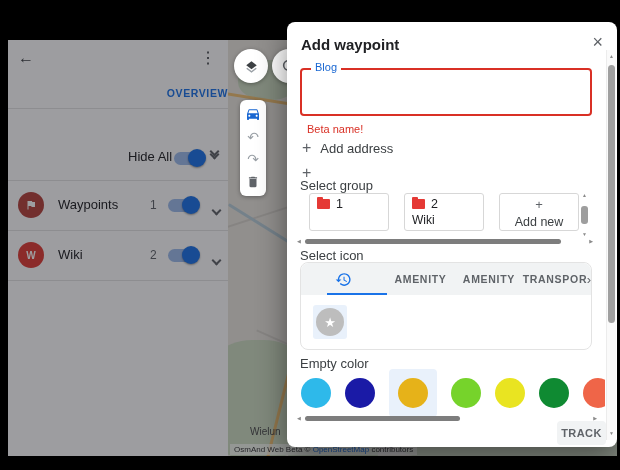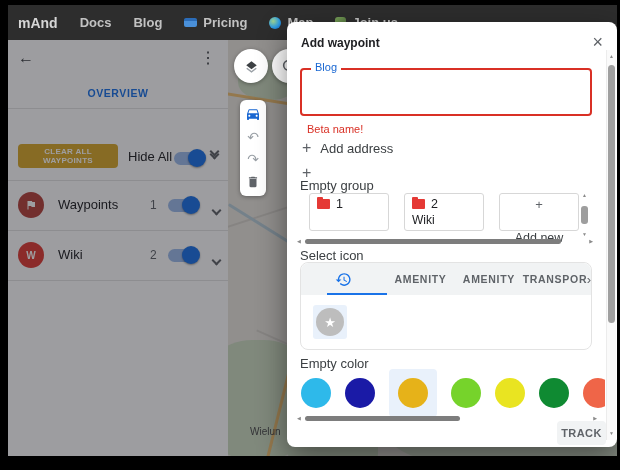--- a/index.html
+++ b/index.html
@@ -15,21 +15,21 @@
   .ic-globe { width:12px; height:12px; border-radius:50%; background:radial-gradient(circle at 35% 35%, #9fd48f, #2f9ee3 55%, #1565c0); }
   .ic-join { width:11px; height:11px; border-radius:3px; background:linear-gradient(135deg,#7aa35a,#4e6e3a); }
 
   
   .sidebar { position:absolute; left:8px; top:40px; width:220px; height:416px; background:#ffffff; z-index:1; }
   .sb-header { position:absolute; left:0; top:6px; width:100%; height:28px; }
   .back-arrow { position:absolute; left:10px; top:3px; font-size:16px; color:#3c4043; cursor:pointer; }
   .sb-title { position:absolute; left:32px; top:4px; font-size:14.5px; font-weight:bold; color:#202124; }
   .kebab { position:absolute; right:12px; top:2px; font-size:16px; color:#3c4043; cursor:pointer; }
   .tabs { position:absolute; left:0; top:38px; width:100%; height:30px; display:flex; }
-  .tab { flex:1; text-align:center; font-size:10.5px; font-weight:bold; letter-spacing:.6px; color:#1a73e8; padding-top:9px; cursor:pointer; position:relative; }
+  .tab { flex:1; text-align:right; font-size:10.5px; font-weight:bold; letter-spacing:.6px; color:#1a73e8; padding-top:9px; cursor:pointer; position:relative; }
   .tab.active { color:#3c4043; }
   .tab.active::after { content:""; position:absolute; left:4px; right:4px; bottom:0; height:3px; background:#1a73e8; }
   .divider { position:absolute; left:0; width:100%; height:1px; background:#e4e4e4; }
   .clear-btn { position:absolute; left:10px; top:104px; width:100px; height:24px; background:#d9a92a; border:none;
                border-radius:4px; color:#fff; font-size:8px; font-weight:bold; letter-spacing:.3px; cursor:pointer; }
   .hide-all { position:absolute; left:120px; top:109px; font-size:13px; color:#202124; }
   .toggle { position:absolute; width:30px; height:13px; border-radius:7px; background:#9dbcec; cursor:pointer; }
   .toggle .knob { position:absolute; right:-2px; top:-3px; width:18px; height:18px; border-radius:50%; background:#1a73e8;
                   box-shadow:0 1px 2px rgba(0,0,0,.4); }
   .chev { display:inline-block; width:7px; height:7px; border-right:2px solid #5f6368; border-bottom:2px solid #5f6368; transform:rotate(45deg); }
@@ -61,37 +61,37 @@
                 box-shadow:0 1px 4px rgba(0,0,0,.35); display:flex; align-items:center; justify-content:center; z-index:6; cursor:pointer; }
   .map-toolbar { position:absolute; left:240px; top:100px; width:26px; height:96px; background:#fff; border-radius:6px;
                  box-shadow:0 1px 4px rgba(0,0,0,.35); z-index:6; display:flex; flex-direction:column; align-items:center;
                  justify-content:space-around; padding:3px 0; }
   .tb-ic { width:18px; height:18px; display:flex; align-items:center; justify-content:center; cursor:pointer; }
   .undo-redo { font-size:14px; color:#9aa0a6; line-height:1; }
 
   
   .dialog { position:absolute; left:287px; top:22px; width:330px; height:425px; background:#fff; border-radius:8px;
             box-shadow:0 10px 30px rgba(0,0,0,.45); z-index:10; overflow:hidden; }
-  .dlg-title { position:absolute; left:14px; top:14px; font-size:12px; font-weight:bold; color:#202124; }
+  .dlg-title { position:absolute; left:14px; top:14px; font-size:15px; font-weight:bold; color:#202124; }
   .dlg-close { position:absolute; right:14px; top:10px; font-size:18px; color:#5f6368; cursor:pointer; }
   .name-label { position:absolute; left:24px; top:39px; font-size:11px; color:#1967d2; background:#fff; padding:0 4px; z-index:2; }
   .name-input { position:absolute; left:13px; top:46px; width:292px; height:48px; border:2px solid #d93025; border-radius:4px;
                 font-size:14px; padding:0 10px; color:#202124; outline:none; }
   .err-text { position:absolute; left:20px; top:101px; font-size:11px; color:#d93025; }
   .add-row { position:absolute; left:15px; display:flex; align-items:center; gap:9px; cursor:pointer; }
   .add-plus { font-size:16px; color:#5f6368; line-height:1; }
   .add-label { font-size:13px; color:#3c4043; }
   .sect-label { position:absolute; left:13px; font-size:13px; color:#3c4043; }
   .cards-row { position:absolute; left:22px; top:171px; display:flex; gap:15px; }
   .gcard { width:80px; height:38px; border:1px solid #d7d7d7; border-radius:3px; background:#fff; padding:3px 7px; cursor:pointer; }
   .gcard-line1 { display:flex; align-items:center; gap:6px; font-size:12.5px; color:#202124; }
   .gcard-sub { font-size:12px; color:#202124; margin-top:2px; }
   .gcard.addnew { text-align:center; color:#3c4043; }
   .gcard.addnew .plus { font-size:13px; color:#5f6368; }
-  .gcard.addnew .lbl { font-size:12.5px; margin-top:19px; }
+  .gcard.addnew .lbl { font-size:12.5px; margin-top:3px; }
   .folder { width:13px; height:10px; background:#e53935; border-radius:1px; position:relative; }
   .folder::before { content:""; position:absolute; left:0; top:-2px; width:6px; height:3px; background:#e53935; border-radius:1px 1px 0 0; }
   .mini-vscroll { position:absolute; left:293px; top:171px; width:9px; height:44px; display:flex; flex-direction:column;
                   align-items:center; justify-content:space-between; cursor:pointer; }
   .mini-vscroll .thumb { width:7px; height:18px; background:#9e9e9e; border-radius:3px; }
   .sc-arrow { font-size:5px; color:#8a8a8a; line-height:1; }
   .hscroll { position:absolute; height:7px; display:flex; align-items:center; gap:4px; cursor:pointer; }
   .hscroll .track { position:relative; height:5px; flex:1; }
   .hscroll .hthumb { position:absolute; top:0; height:5px; background:#7d7d7d; border-radius:3px; }
 
@@ -120,53 +120,31 @@
                  display:flex; flex-direction:column; align-items:center; cursor:pointer; }
   .dlg-vscroll .vthumb { width:7px; height:258px; background:#a0a0a0; border-radius:4px; margin-top:6px; }
   .dlg-vscroll .sc-arrow.up { margin-top:4px; }
   .dlg-vscroll .sc-arrow.down { margin-top:auto; margin-bottom:4px; }
 </style>
 </head>
 <body>
 
 <div id="frame">
 
-  <div class="navbar">
-    <span class="brand">mAnd</span>
-    <span class="nav-item">
-        <span>Docs</span>
-      </span>
-    <span class="nav-item">
-        <span>Blog</span>
-      </span>
-    <span class="nav-item">
-      <span class="ic-card"></span>
-      <span>Pricing</span>
-    </span>
-    <span class="nav-item">
-      <span class="ic-globe"></span>
-      <span>Map</span>
-    </span>
-    <span class="nav-item">
-      <span class="ic-join"></span>
-      <span>Join us</span>
-    </span>
-  </div>
 
   <div class="sidebar">
     <div class="sb-header">
       <span class="back-arrow">←</span>
       <span class="kebab">⋮</span>
     </div>
     <div class="tabs">
       <div class="tab">OVERVIEW</div>
     </div>
     <div class="divider" style="top:68px"></div>
 
-    <button class="clear-btn">CLEAR ALL WAYPOINTS</button>
     <span class="hide-all">Hide All</span>
     <span class="toggle" style="left:166px; top:112px">
         <span class="knob"></span>
       </span>
     <span class="dblchev">
         <span class="chev"></span>
         <span class="chev"></span>
       </span>
 
     <div class="divider" style="top:140px"></div>
@@ -203,20 +181,21 @@
     <div class="blob" style="left:60px; top:380px; width:90px; height:60px"></div>
     <div class="blob" style="left:10px; top:20px; width:60px; height:40px"></div>
     <div class="blob" style="left:160px; top:350px; width:260px; height:80px; opacity:.8"></div>
     <div class="blob" style="left:300px; top:60px; width:120px; height:90px; opacity:.6"></div>
     <div class="road-o" style="left:-20px; top:70px; width:260px; height:3px; transform:rotate(9deg)"></div>
     <div class="road-o" style="left:60px; top:240px; width:3px; height:180px; transform:rotate(14deg)"></div>
     <div class="road-g" style="left:-10px; top:150px; width:240px; height:2px; transform:rotate(-18deg)"></div>
     <div class="road-g" style="left:20px; top:330px; width:200px; height:2px; transform:rotate(24deg)"></div>
     <div class="river" style="left:-10px; top:200px; width:140px; height:3px; transform:rotate(32deg); border-radius:2px"></div>
     <span class="town">Wielun</span>
+    <div class="attrib"><span>OsmAnd Web Beta © </span><a href="#">OpenStreetMap</a><span> contributors</span></div>
     <div class="scalebar">5 k</div>
   </div>
 
   <div class="dim"></div>
 
   <div class="circle-btn" style="left:234px; top:49px">
     <svg width="17" height="17" viewBox="0 0 24 24">
       <path fill="#3c4043" d="M12 16L4.6 10.3 12 4.5l7.4 5.8L12 16z"></path>
       <path fill="#9aa0a6" d="M12 18.5l-6-4.6-1.4 1.1L12 20.7l7.4-5.7-1.4-1.1-6 4.6z"></path>
     </svg>
@@ -254,21 +233,21 @@
     <span class="err-text">Beta name!</span>
 
     <div class="add-row" style="top:118px">
       <span class="add-plus">+</span>
       <span class="add-label">Add address</span>
     </div>
     <div class="add-row" style="top:143px">
       <span class="add-plus">+</span>
     </div>
 
-    <span class="sect-label" style="top:156px">Empty group</span>
+    <span class="sect-label" style="top:156px">Select group</span>
     <div class="cards-row">
       <div class="gcard">
         <div class="gcard-line1">
             <span class="folder"></span>
             <span>1</span>
           </div>
         <div class="gcard-sub"></div>
       </div>
       <div class="gcard">
         <div class="gcard-line1">

